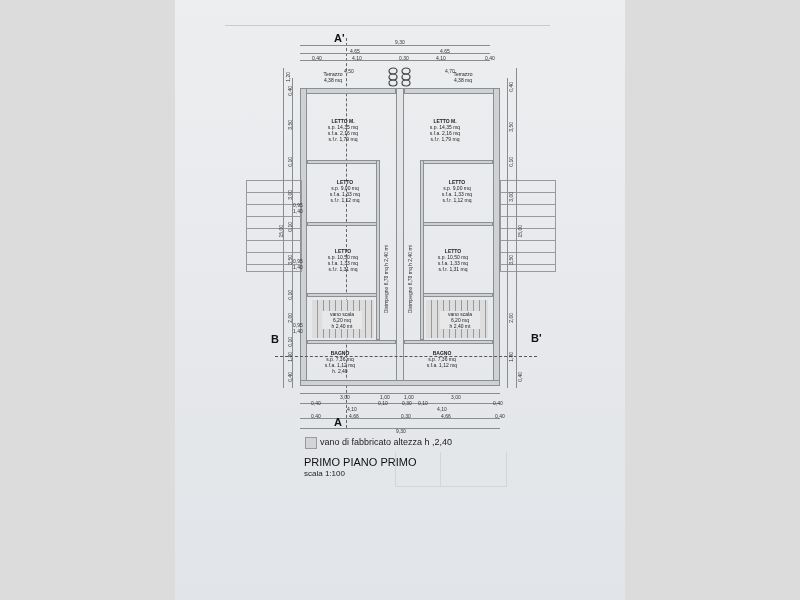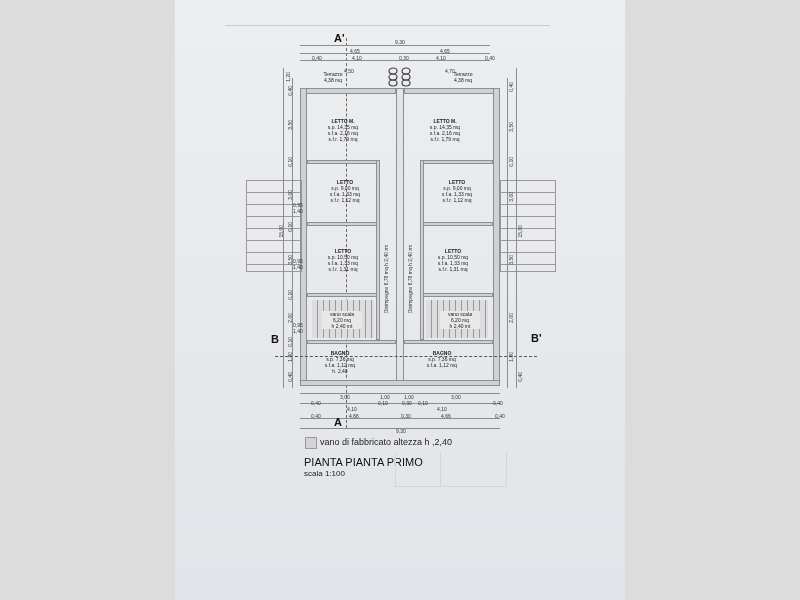--- a/index.html
+++ b/index.html
@@ -224,17 +224,17 @@
 <div class="t" style="left:495px;top:413px;">0,40</div>
 
 <div class="big" style="left:334px;top:416px;">A</div>
 
 <div class="line" style="left:300px;top:428px;width:200px;height:1px;"></div>
 <div class="t" style="left:396px;top:428px;">9,30</div>
 
 <div class="abs" style="left:305px;top:437px;width:10px;height:10px;background:#d2d4d6;border:1px solid #9a9a9a;"></div>
 <div class="abs" style="left:320px;top:437px;font-size:9px;color:#222;white-space:nowrap;">vano di fabbricato altezza h ,2,40</div>
 
-<div class="abs" style="left:304px;top:456px;font-size:11px;color:#111;white-space:nowrap;">PIANTA PIANTA PRIMO</div>
+<div class="abs" style="left:304px;top:456px;font-size:11px;color:#111;white-space:nowrap;">PRIMO PIANO PRIMO</div>
 <div class="abs" style="left:304px;top:469px;font-size:8px;color:#222;white-space:nowrap;">scala 1:100</div>
 
 <div class="abs" style="left:395px;top:452px;width:110px;height:34px;border-left:1px solid #d3d5d7;border-right:1px solid #d3d5d7;border-bottom:1px solid #d3d5d7;"></div>
 <div class="abs" style="left:440px;top:452px;width:1px;height:34px;background:#d3d5d7;"></div>
 
 </body></html>

